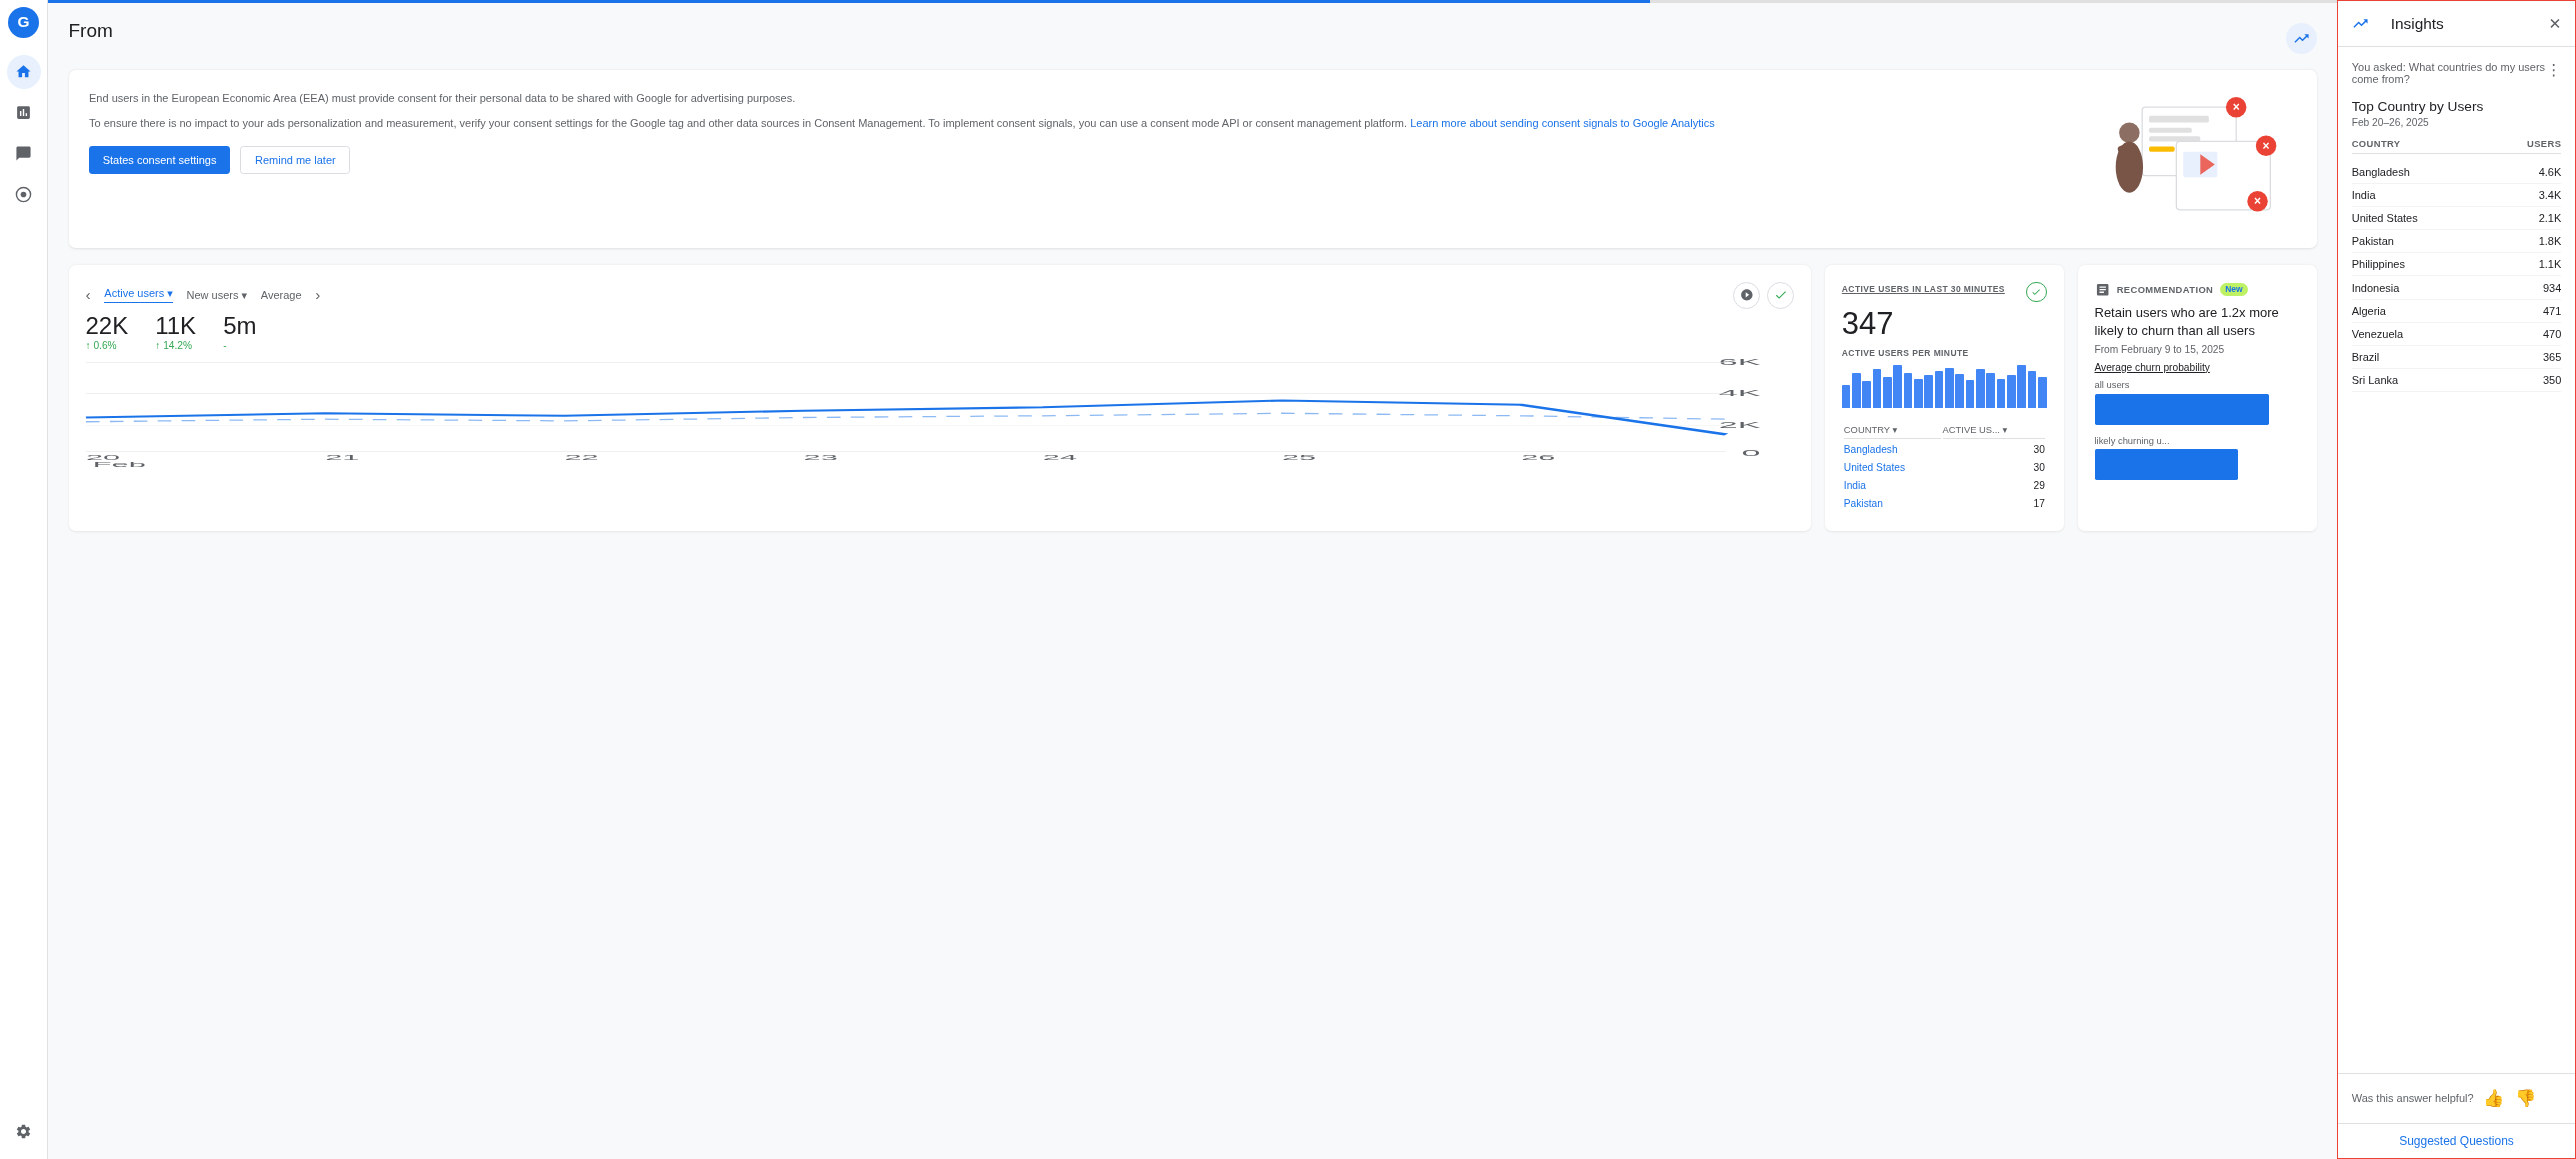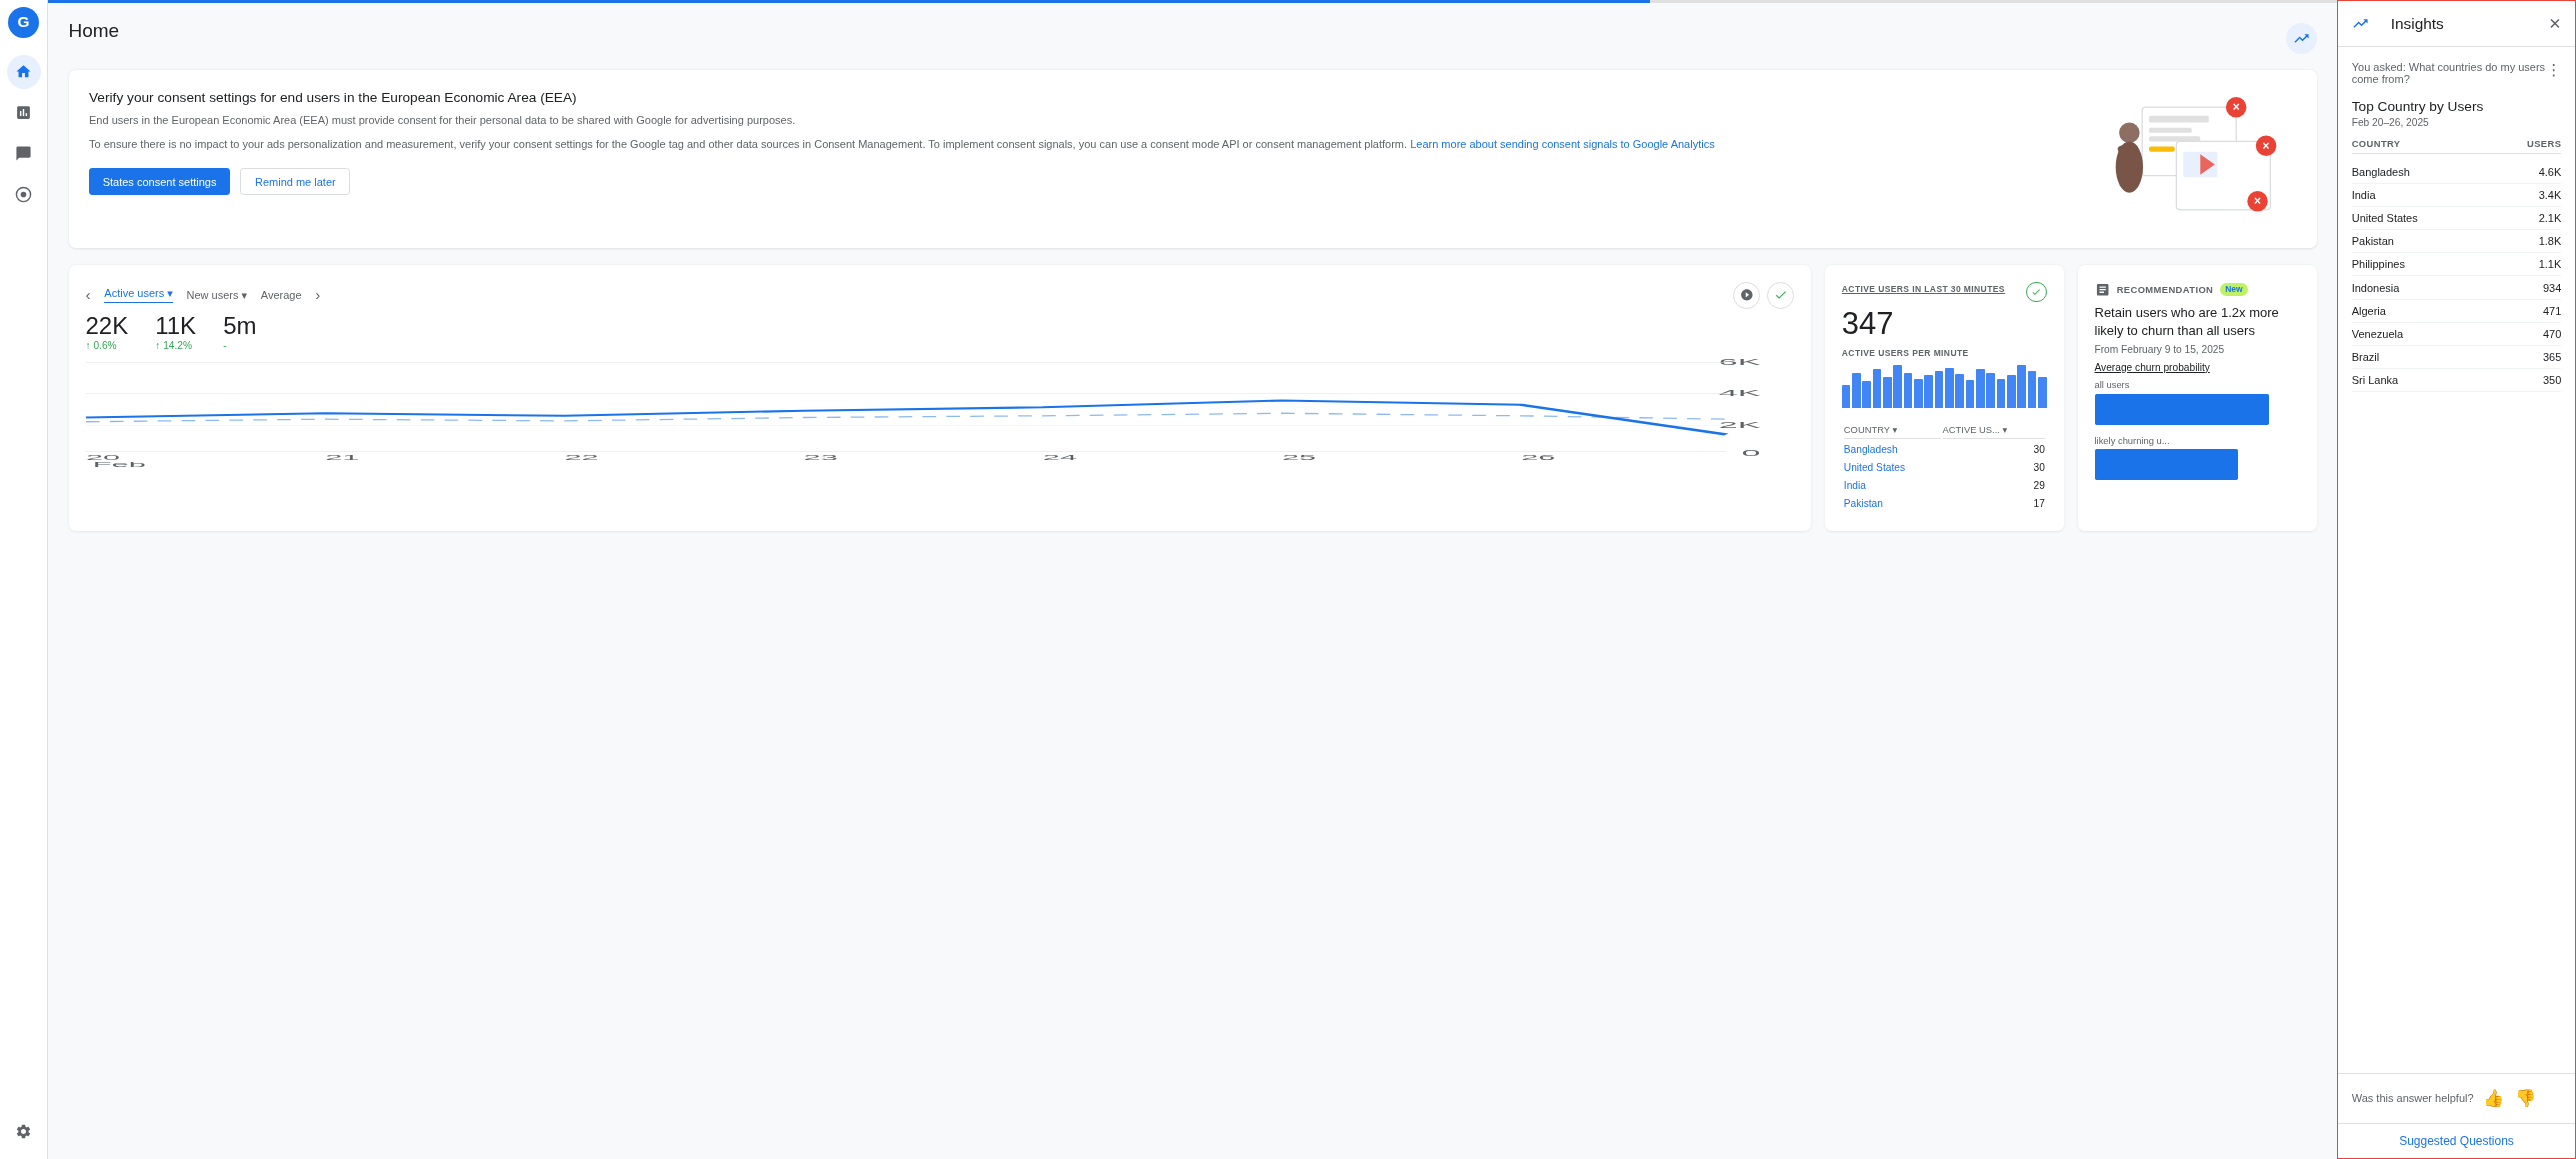--- a/index.html
+++ b/index.html
@@ -430,31 +430,30 @@
         <path d="M19.14,12.94c0.04-0.3,0.06-0.61,0.06-0.94c0-0.32-0.02-0.64-0.07-0.94l2.03-1.58c0.18-0.14,0.23-0.41,0.12-0.61 l-1.92-3.32c-0.12-0.22-0.37-0.29-0.59-0.22l-2.39,0.96c-0.5-0.38-1.03-0.7-1.62-0.94L14.4,2.81c-0.04-0.24-0.24-0.41-0.48-0.41 h-3.84c-0.24,0-0.43,0.17-0.47,0.41L9.25,5.35C8.66,5.59,8.12,5.92,7.63,6.29L5.24,5.33c-0.22-0.08-0.47,0-0.59,0.22L2.74,8.87 C2.62,9.08,2.66,9.34,2.86,9.48l2.03,1.58C4.84,11.36,4.8,11.69,4.8,12s0.02,0.64,0.07,0.94l-2.03,1.58 c-0.18,0.14-0.23,0.41-0.12,0.61l1.92,3.32c0.12,0.22,0.37,0.29,0.59,0.22l2.39-0.96c0.5,0.38,1.03,0.7,1.62,0.94l0.36,2.54 c0.05,0.24,0.24,0.41,0.48,0.41h3.84c0.24,0,0.44-0.17,0.47-0.41l0.36-2.54c0.59-0.24,1.13-0.56,1.62-0.94l2.39,0.96 c0.22,0.08,0.47,0,0.59-0.22l1.92-3.32c0.12-0.22,0.07-0.47-0.12-0.61L19.14,12.94z M12,15.6c-1.98,0-3.6-1.62-3.6-3.6 s1.62-3.6,3.6-3.6s3.6,1.62,3.6,3.6S13.98,15.6,12,15.6z"></path>
       </svg>
   </div>
 </div>
 
 <div class="main">
   <div class="top-bar"></div>
   <div class="content-area">
 
     <div style="display:flex; align-items:center; justify-content:space-between; margin-bottom:13.7px;">
-      <h1 class="page-title">Home</h1>
+      <h1 class="page-title">From</h1>
       <div style="width:31px;height:31px;background:#e8f0fe;border-radius:50%;display:flex;align-items:center;justify-content:center;cursor:pointer;">
         <svg width="17" height="17" viewBox="0 0 24 24" fill="#1a73e8">
             <path d="M16 6l2.29 2.29-4.88 4.88-4-4L2 16.59 3.41 18l6-6 4 4 6.3-6.29L22 12V6z"></path>
           </svg>
       </div>
     </div>
 
     <div class="consent-banner">
       <div class="consent-text">
-        <div class="consent-title">Verify your consent settings for end users in the European Economic Area (EEA)</div>
         <div class="consent-desc">End users in the European Economic Area (EEA) must provide consent for their personal data to be shared with Google for advertising purposes.</div>
         <div class="consent-desc">
           <span>To ensure there is no impact to your ads personalization and measurement, verify your consent settings for the Google tag and other data sources in Consent Management. To implement consent signals, you can use a consent mode API or consent management platform.</span>
           <a href="#">Learn more about sending consent signals to Google Analytics</a>
         </div>
         <div class="consent-buttons">
           <button class="btn-primary">States consent settings</button>
           <button class="btn-secondary">Remind me later</button>
         </div>
       </div>

